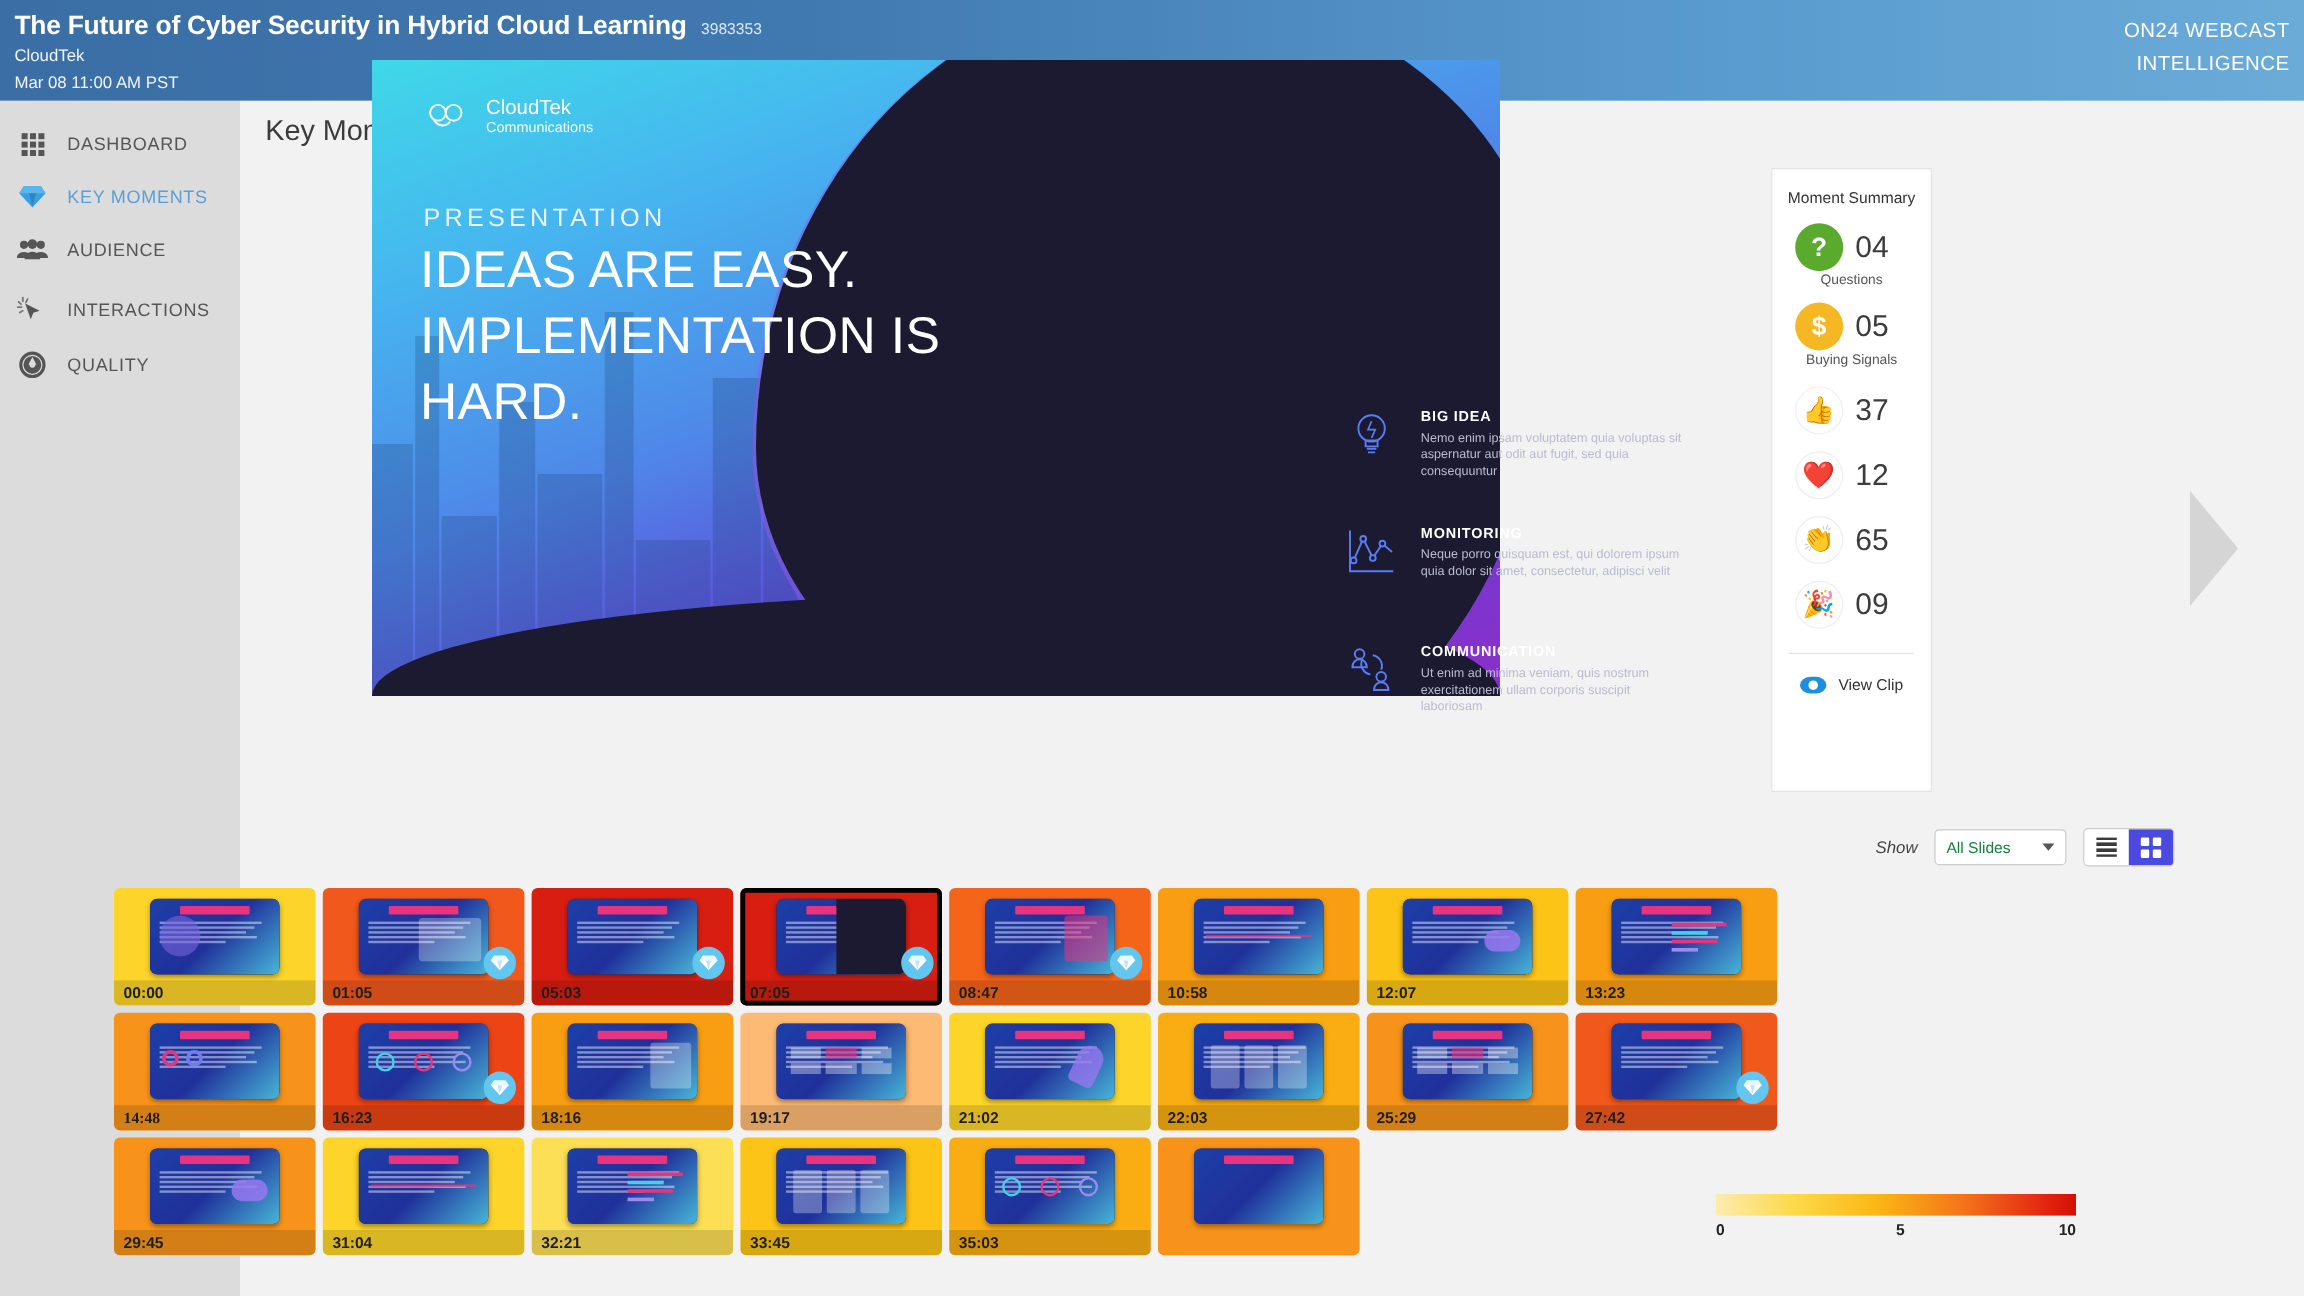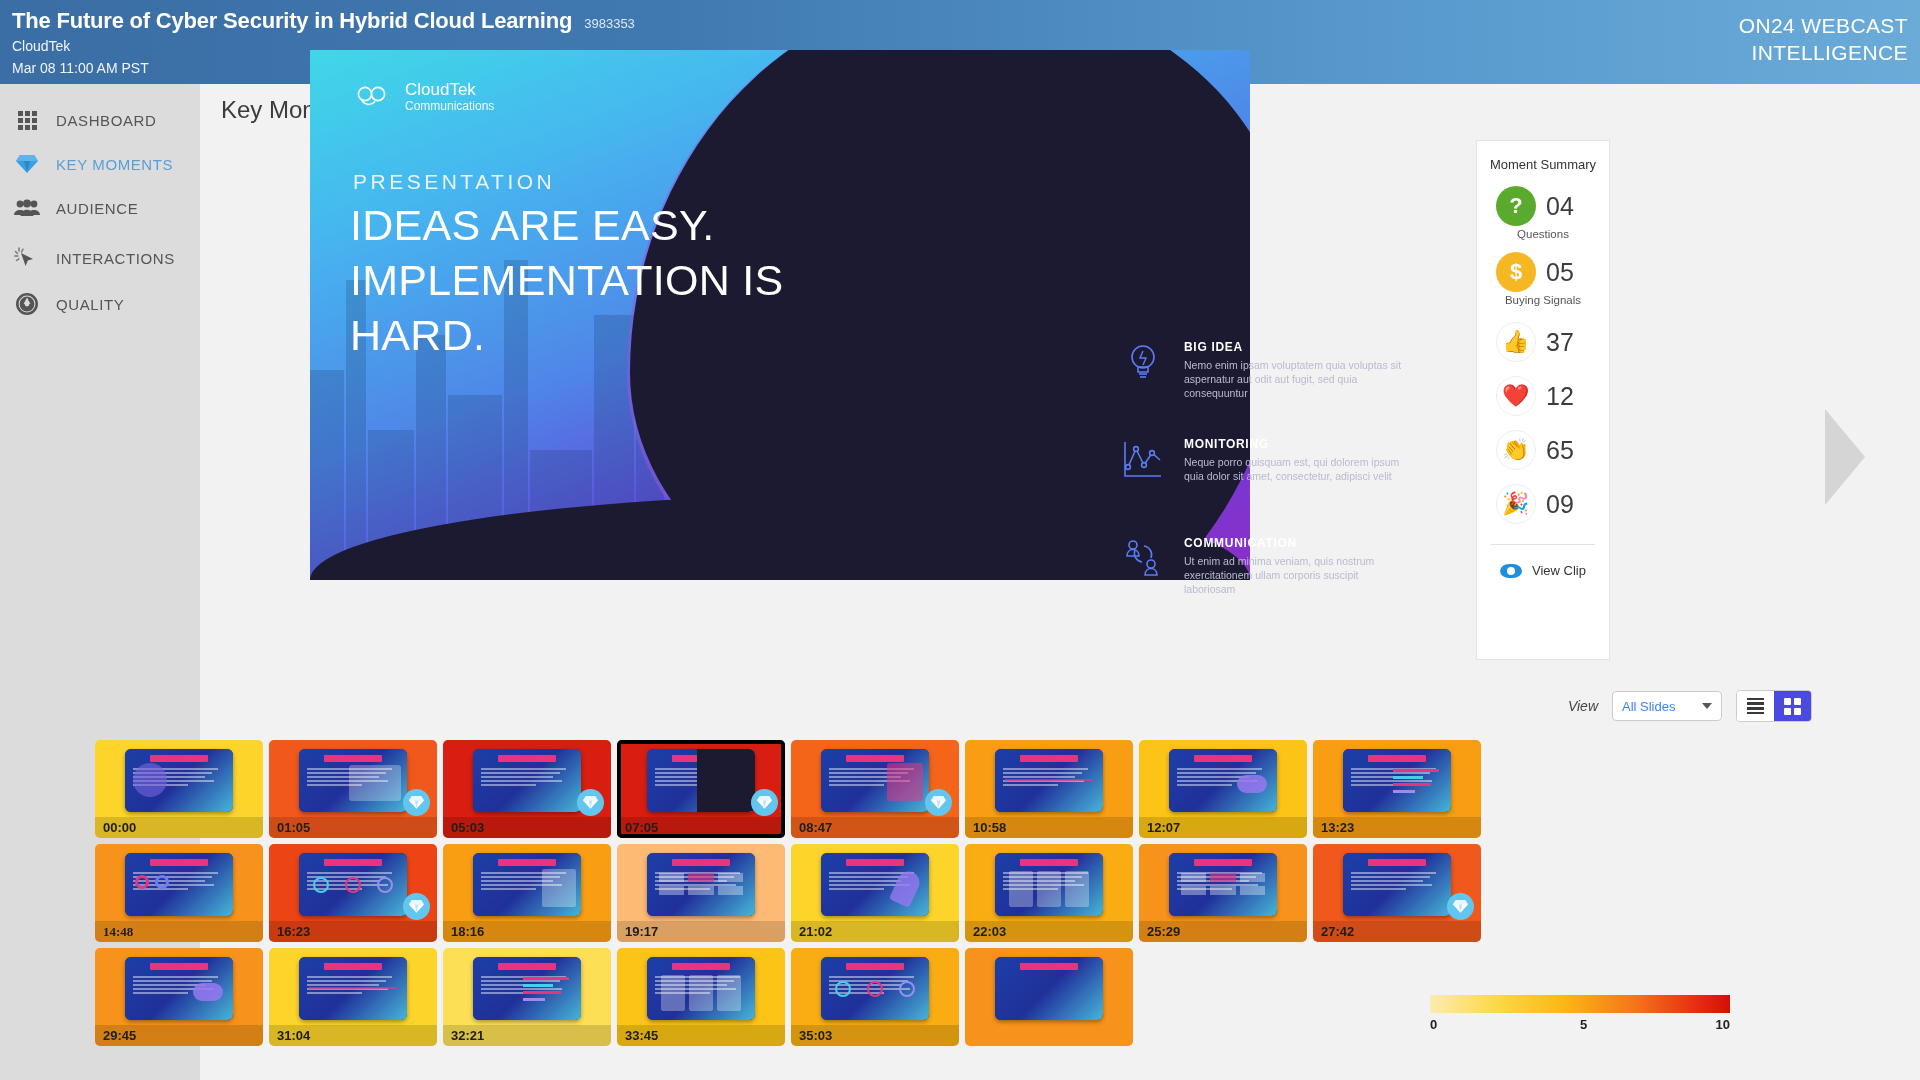--- a/index.html
+++ b/index.html
@@ -15,21 +15,21 @@
     background: linear-gradient(90deg, #3a6ea5 0%, #4079b0 35%, #5a9bcf 75%, #6aabd8 100%);
     color: #fff;
   }
   .hdr-title-row { position: absolute; left: 12px; top: 8px; display: flex; align-items: baseline; gap: 12px; }
   .hdr-title { font-size: 22px; font-weight: bold; letter-spacing: -0.2px; }
   .hdr-id { font-size: 13px; color: #dce8f3; }
   .hdr-company { position: absolute; left: 12px; top: 38px; font-size: 14px; color: #f0f5fa; }
   .hdr-date { position: absolute; left: 12px; top: 60px; font-size: 14px; color: #f0f5fa; }
   .hdr-brand {
     position: absolute; right: 12px; top: 12px; text-align: right;
-    font-size: 21px; line-height: 27px; font-weight: 300; letter-spacing: .4px; color: #ffffff;
+    font-size: 17px; line-height: 27px; font-weight: 300; letter-spacing: .4px; color: #ffffff;
   }
 
   
   .sidebar {
     position: absolute; left: 0; top: 84px; width: 200px; height: 996px;
     background: #dcdcdc;
   }
   .nav-item {
     display: flex; align-items: center; height: 44px; padding-left: 14px; gap: 16px;
     color: #555; font-size: 15px; letter-spacing: .6px; cursor: pointer;
@@ -100,21 +100,21 @@
   .eye i { width: 8px; height: 8px; border-radius: 50%; background: #fff; display: block; }
   .view-clip span { font-size: 13px; color: #333; }
 
   
   .toolbar { position: absolute; right: 108px; top: 690px; display: flex; align-items: center; gap: 14px; }
   .show-lbl { font-size: 14px; font-style: italic; color: #444; }
   .select {
     width: 110px; height: 30px; border: 1px solid #ccc; border-radius: 4px; background: #fff;
     display: flex; align-items: center; justify-content: space-between; padding: 0 9px; cursor: pointer;
   }
-  .select span { font-size: 13px; color: #3b82f6; }
+  .select span { font-size: 13px; color: #15803d; }
   .caret { width: 0; height: 0; border-left: 5px solid transparent; border-right: 5px solid transparent; border-top: 6px solid #555; }
   .vtoggle { display: flex; border: 1px solid #ccc; border-radius: 4px; overflow: hidden; }
   .vbtn { width: 37px; height: 30px; background: #fff; display: flex; align-items: center; justify-content: center; cursor: pointer; }
   .vbtn.on { background: #4a4ae0; }
   .list-ico i { display: block; width: 17px; height: 2.4px; background: #3a3a3a; margin: 2.4px 0; }
   .grid-ico { display: grid; grid-template-columns: repeat(2,7px); grid-template-rows: repeat(2,7px); gap: 3px; }
   .grid-ico i { background: #fff; display: block; border-radius: 1px; }
 
   
   .thumbs { position: absolute; left: 95px; top: 740px; width: 1470px; display: flex; flex-wrap: wrap; gap: 6px; }
@@ -358,21 +358,21 @@
 
   <div class="view-clip">
     <span class="eye">
         <i></i>
       </span>
     <span>View Clip</span>
   </div>
 </div>
 
 <div class="toolbar">
-  <span class="show-lbl">View</span>
+  <span class="show-lbl">Show</span>
   <div class="select">
     <span>All Slides</span>
     <span class="caret"></span>
   </div>
   <div class="vtoggle">
     <div class="vbtn">
       <span class="list-ico">
           <i></i>
           <i></i>
           <i></i>

